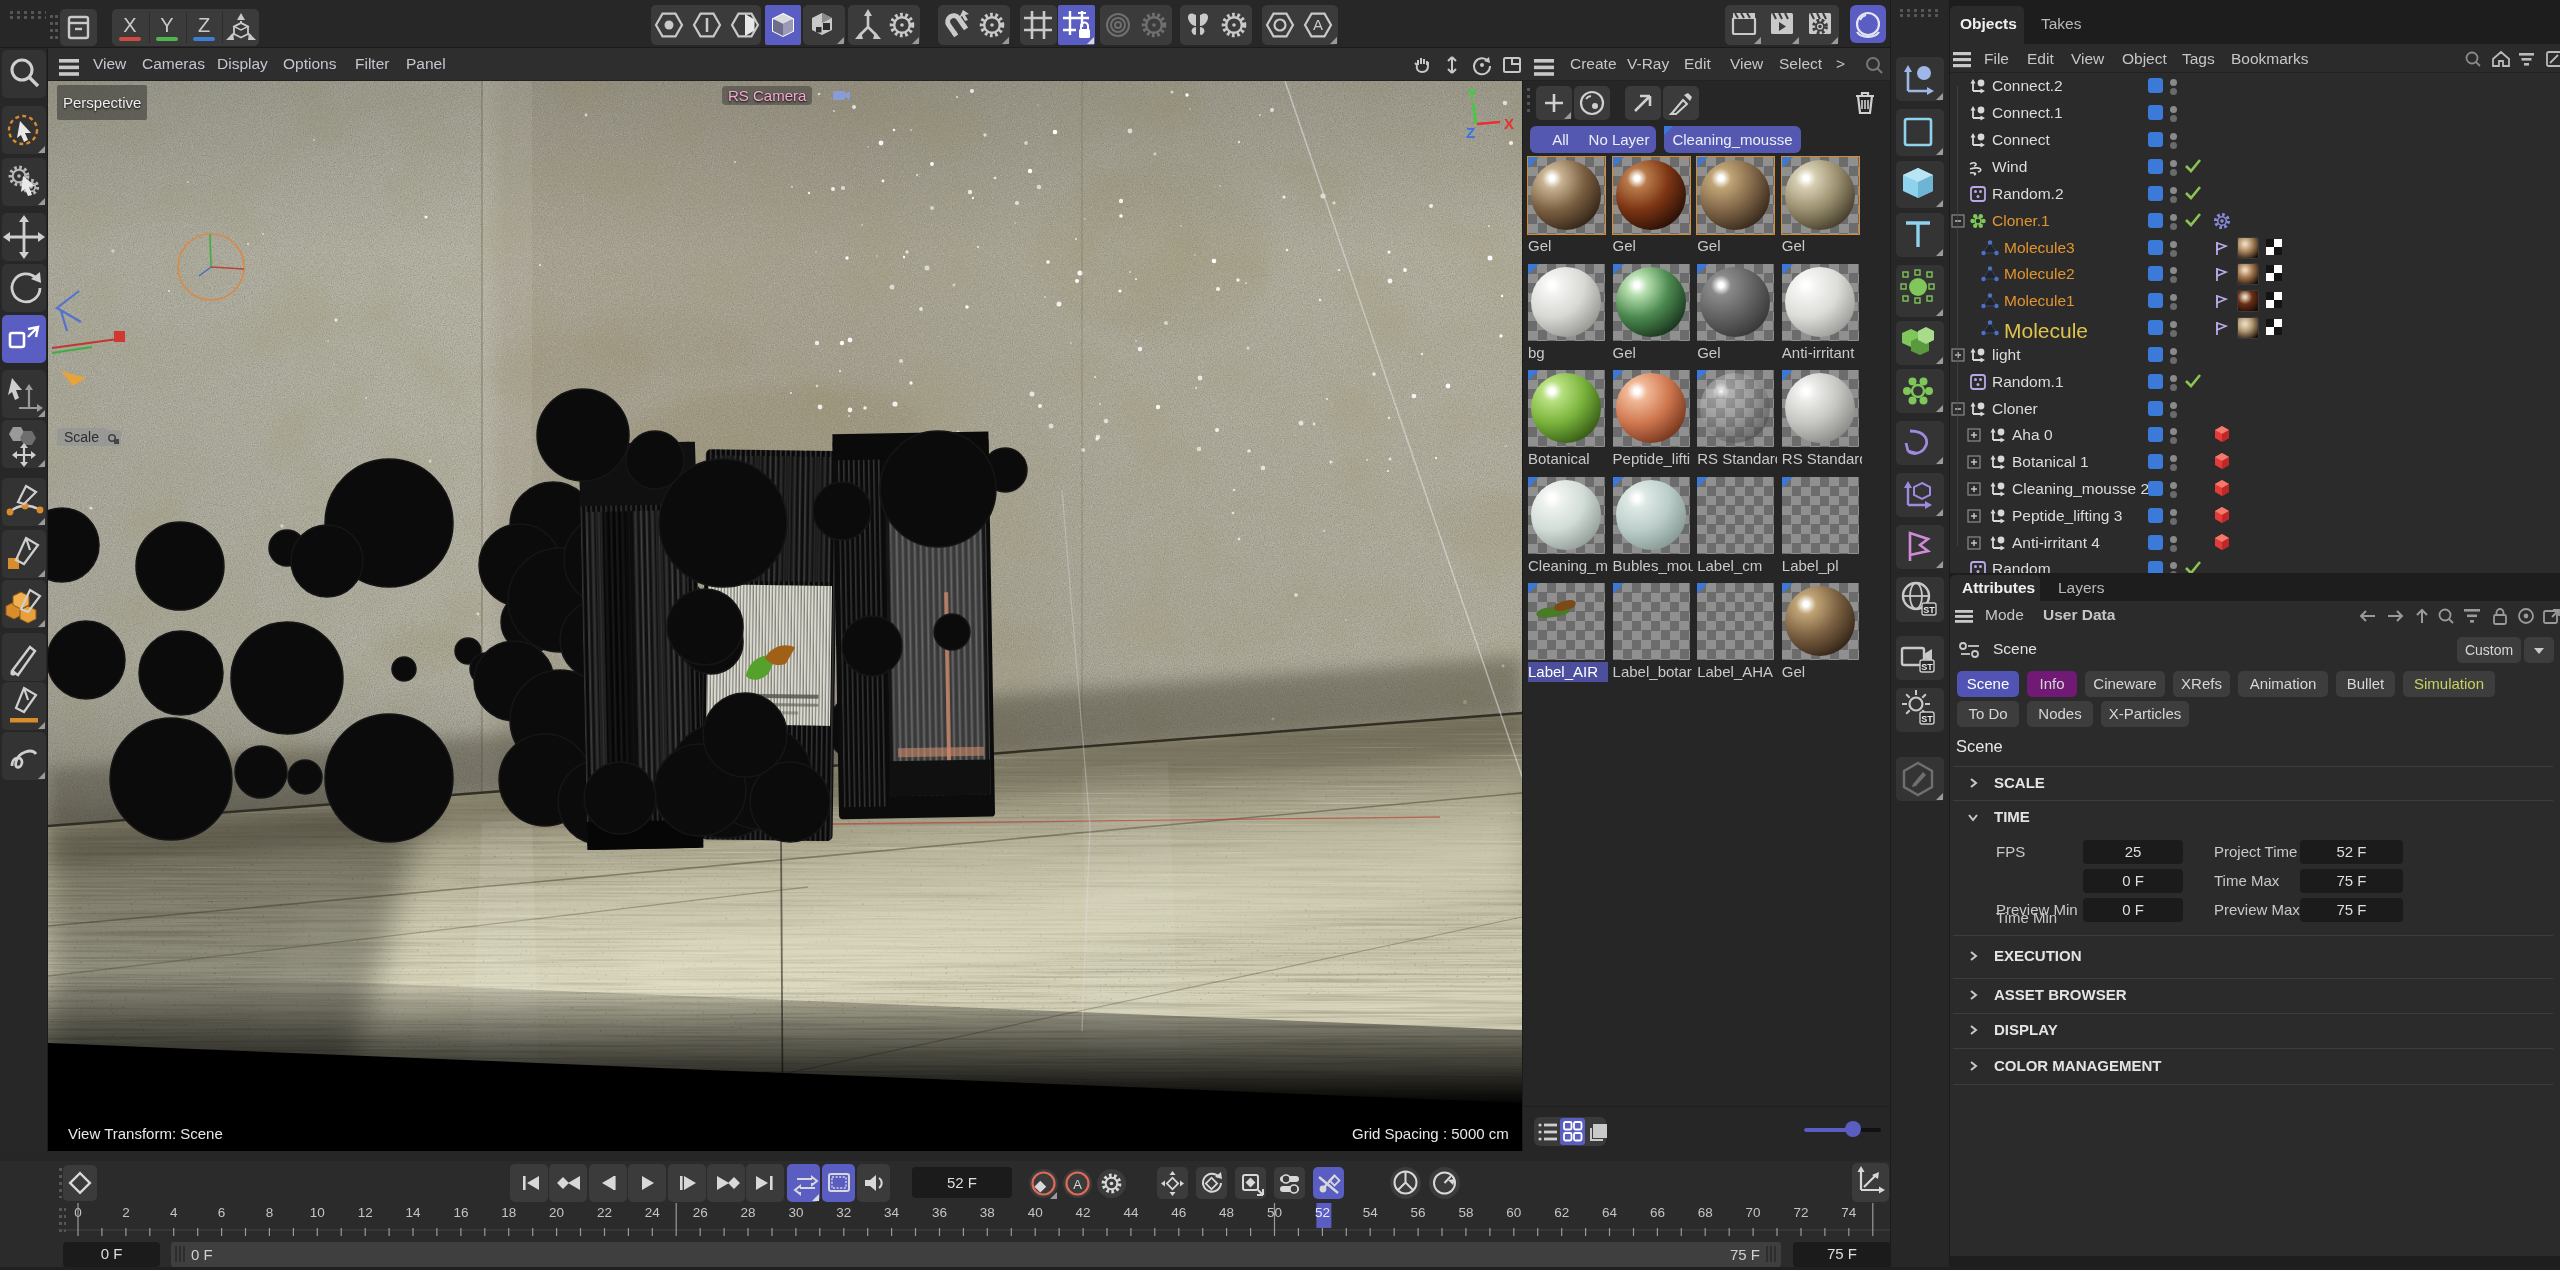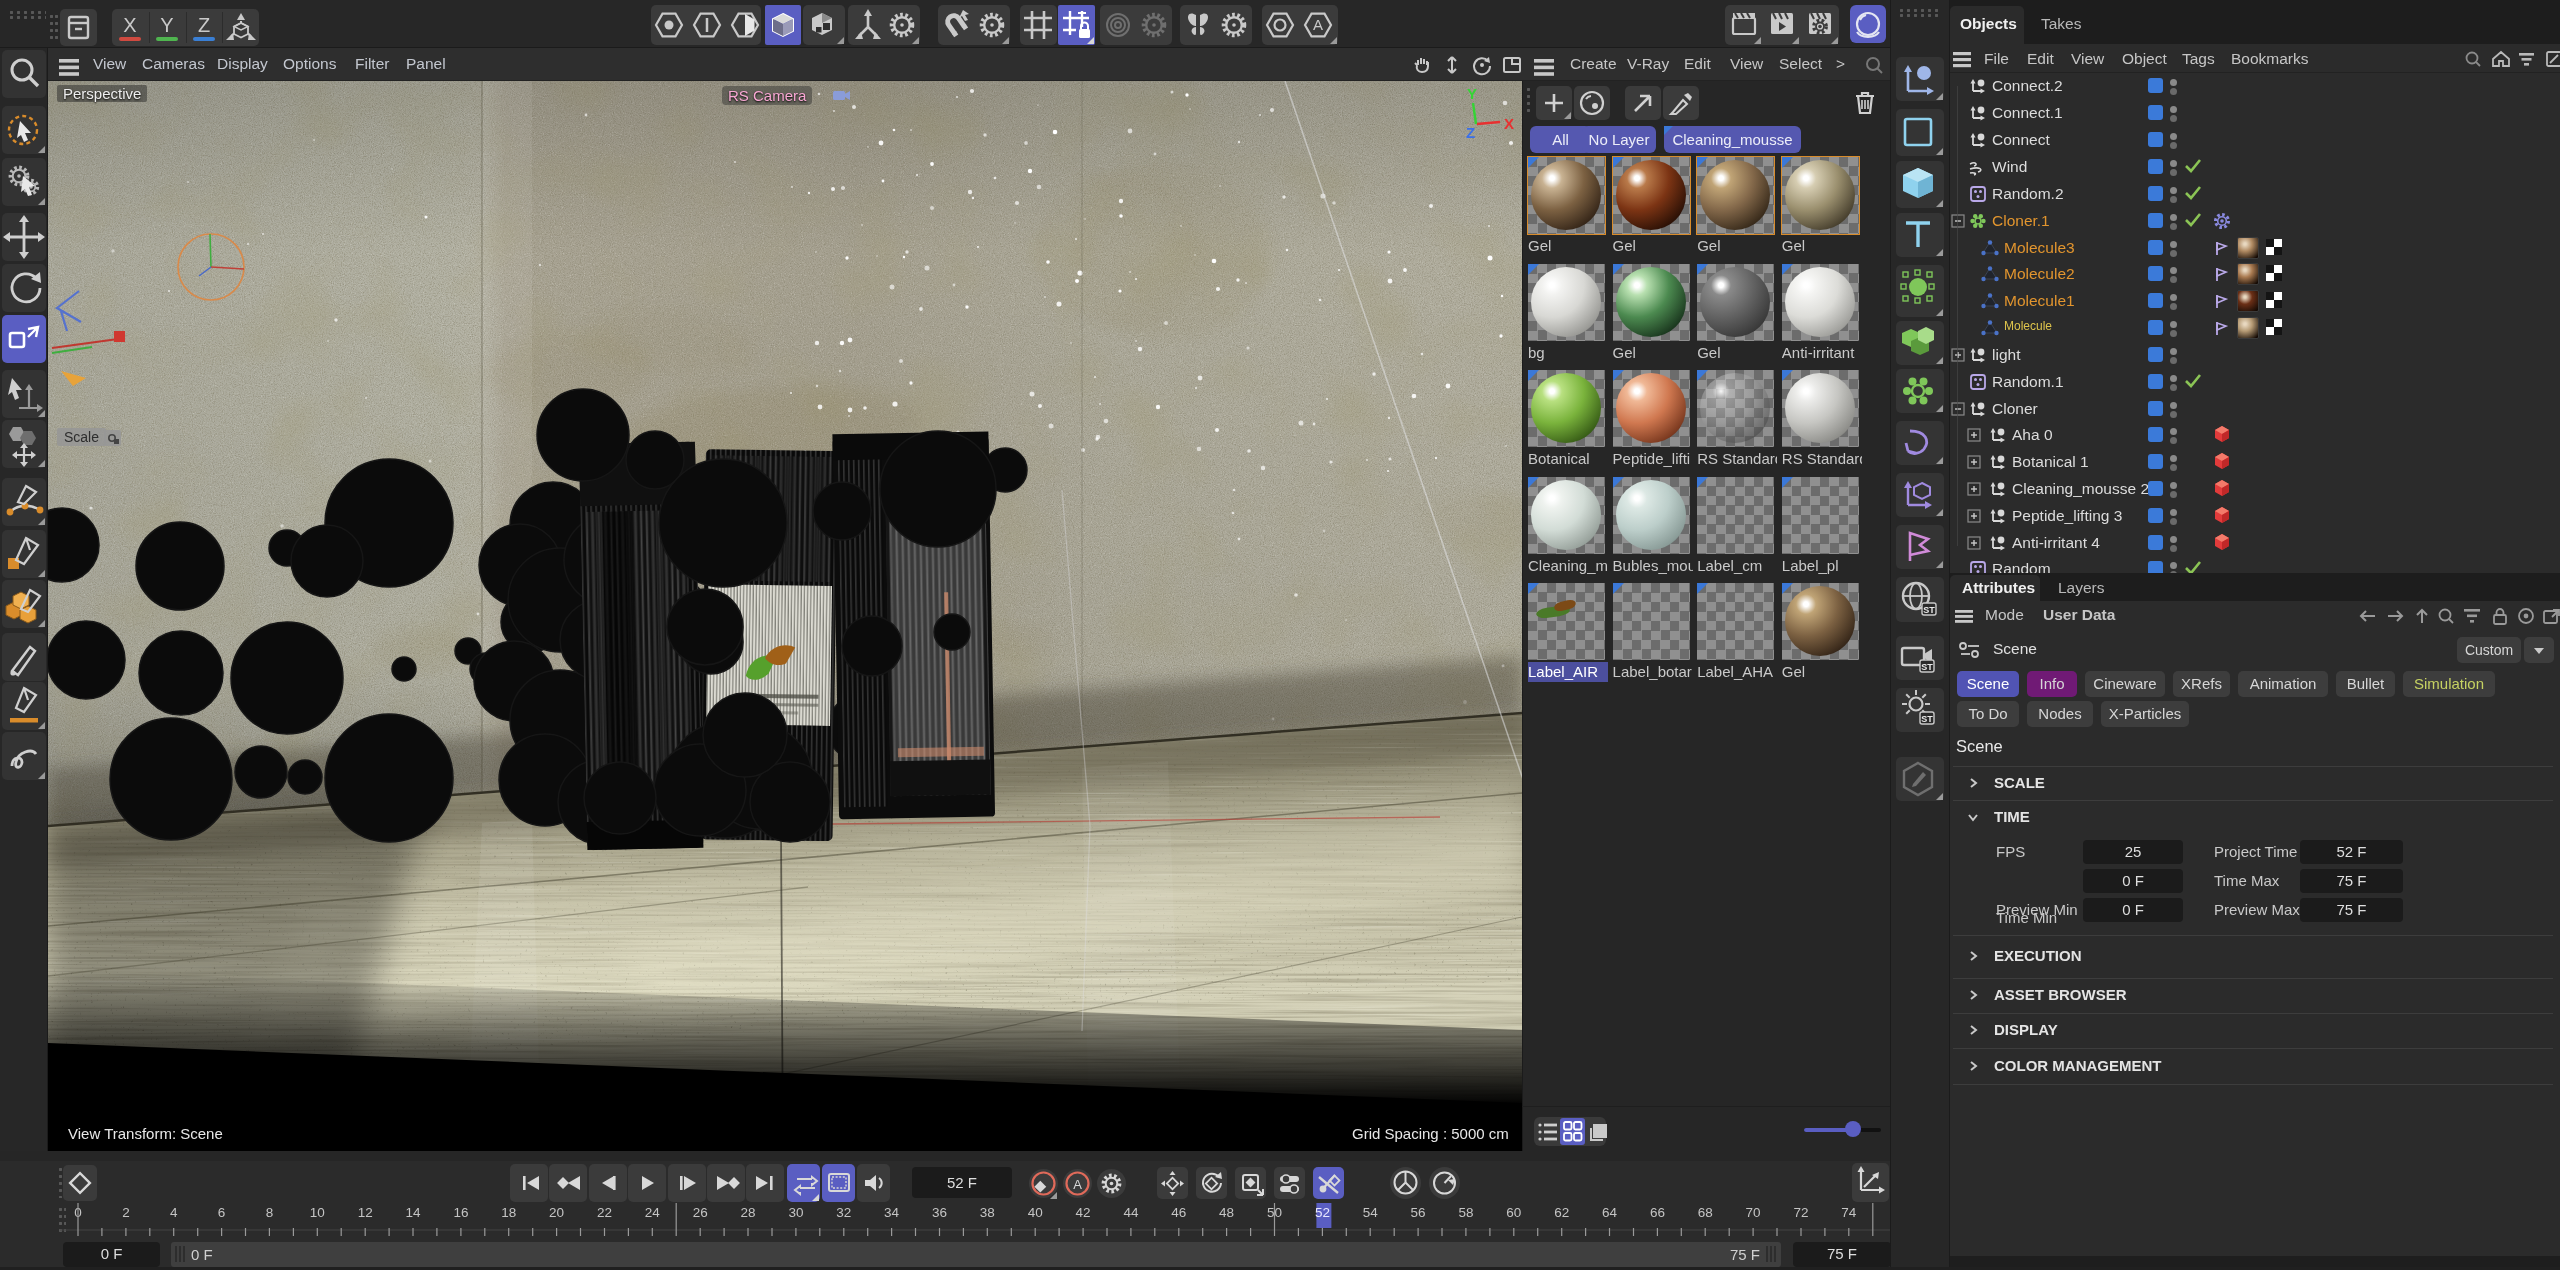--- a/index.html
+++ b/index.html
@@ -756,21 +756,21 @@
     <rect x="66" y="250" width="11" height="11" fill="#d03830"></rect>
     <line x1="4" y1="272" x2="44" y2="266" stroke="#3fae3f" stroke-width="2.2"></line>
     <path d="M13 290 L38 297 L25 305 Z" fill="#e8a33a"></path>
     <path d="M31 210 L9 227 L33 241 M13 230 L19 250" stroke="#4668d8" stroke-width="2.2" fill="none" opacity="0.85"></path>
     <line x1="1425" y1="22" x2="1428" y2="43" stroke="#35d435" stroke-width="2.4"></line>
     <text x="1419" y="18" font-size="15" font-weight="bold" fill="#35d435" font-family="Liberation Sans">Y</text>
     <line x1="1429" y1="43" x2="1452" y2="41" stroke="#e83030" stroke-width="2.4"></line>
     <text x="1456" y="48" font-size="15" font-weight="bold" fill="#e83030" font-family="Liberation Sans">X</text>
     <text x="1418" y="57" font-size="15" font-weight="bold" fill="#3a6fe8" font-family="Liberation Sans">Z</text>
   </svg>
-<div class="abs" style="left:57px;top:85px;font-size:15px;color:#eeeeee;white-space:nowrap;background:rgba(62,62,58,0.62);padding:0 6px;border-radius:2px;text-shadow:0 1px 2px #000">Perspective</div>
+<div class="abs" style="left:57px;top:85px;font-size:15px;color:#eeeeee;white-space:nowrap;background:rgba(62,62,58,0.62);padding:9px 6px;border-radius:2px;text-shadow:0 1px 2px #000">Perspective</div>
 <div class="abs" style="left:722px;top:86px;font-size:15px;color:#f9a8d4;white-space:nowrap;background:rgba(62,62,58,0.55);padding:1px 6px;border-radius:4px;text-shadow:0 1px 2px #000">RS Camera</div>
 <div class="abs " style="left:831px;top:86px;width:20px;height:19px;">
     <svg width="20" height="19" viewBox="0 0 20 19" style="display:block">
       <rect x="2" y="5" width="12" height="9" rx="1.5" fill="#8a9cd8"></rect>
       <path d="M14 8 L19 5 L19 14 L14 11 Z" fill="#8a9cd8"></path>
     </svg>
   </div>
 <div class="abs" style="left:57px;top:428px;font-size:14px;color:#2e2e2e;white-space:nowrap;background:rgba(150,150,150,0.85);padding:1px 7px;border-radius:2px">Scale</div>
 <div class="abs " style="left:104px;top:430px;width:17px;height:16px;background:rgba(150,150,150,0.85);border-radius:2px">
     <svg width="17" height="16" viewBox="0 0 17 16" style="display:block">
@@ -1316,21 +1316,21 @@
     </svg>
   </div>
 <div class="abs " style="left:1980px;top:318.075px;width:20px;height:20px;">
     <svg width="20" height="20" viewBox="0 0 20 20" style="display:block">
       <path d="M10 4 L17 15 L3 15 Z" fill="#20242c" stroke="#3a4252" stroke-width="1"></path>
       <circle cx="10" cy="4.5" r="2.2" fill="#4a72c8"></circle>
       <circle cx="3.5" cy="15" r="2.2" fill="#4a72c8"></circle>
       <circle cx="16.5" cy="15" r="2.2" fill="#4a72c8"></circle>
     </svg>
   </div>
-<div class="abs" style="left:2004px;top:319.075px;font-size:12px;color:#dec44c;white-space:nowrap;text-align:right;">Molecule</div>
+<div class="abs" style="left:2004px;top:319.075px;font-size:21px;color:#dec44c;white-space:nowrap;text-align:right;">Molecule</div>
 <div class="abs " style="left:2148px;top:320.075px;width:15px;height:15px;background:#3b7ad9;border-radius:3px"></div>
 <div class="abs " style="left:2170px;top:321.075px;width:7px;height:7px;background:#8a8a8a;border-radius:50%"></div>
 <div class="abs " style="left:2170px;top:330.075px;width:7px;height:7px;background:#6a6a6a;border-radius:50%"></div>
 <div class="abs " style="left:2213px;top:320.075px;width:16px;height:16px;">
     <svg width="16" height="16" viewBox="0 0 16 16" style="display:block">
       <line x1="4" y1="2" x2="4" y2="15" stroke="#b9a8e8" stroke-width="1.8"></line>
       <path d="M4 3 L13 6 L4 10 Z" fill="none" stroke="#b9a8e8" stroke-width="1.6"></path>
     </svg>
   </div>
 <div class="abs " style="left:2237px;top:317.075px;width:22px;height:22px;background:radial-gradient(circle at 35% 30%, #e8d8c0 0 6%, #b59a74 38%, #140a04 92%);border-radius:2px;border:1px solid #3a3a3a"></div>

